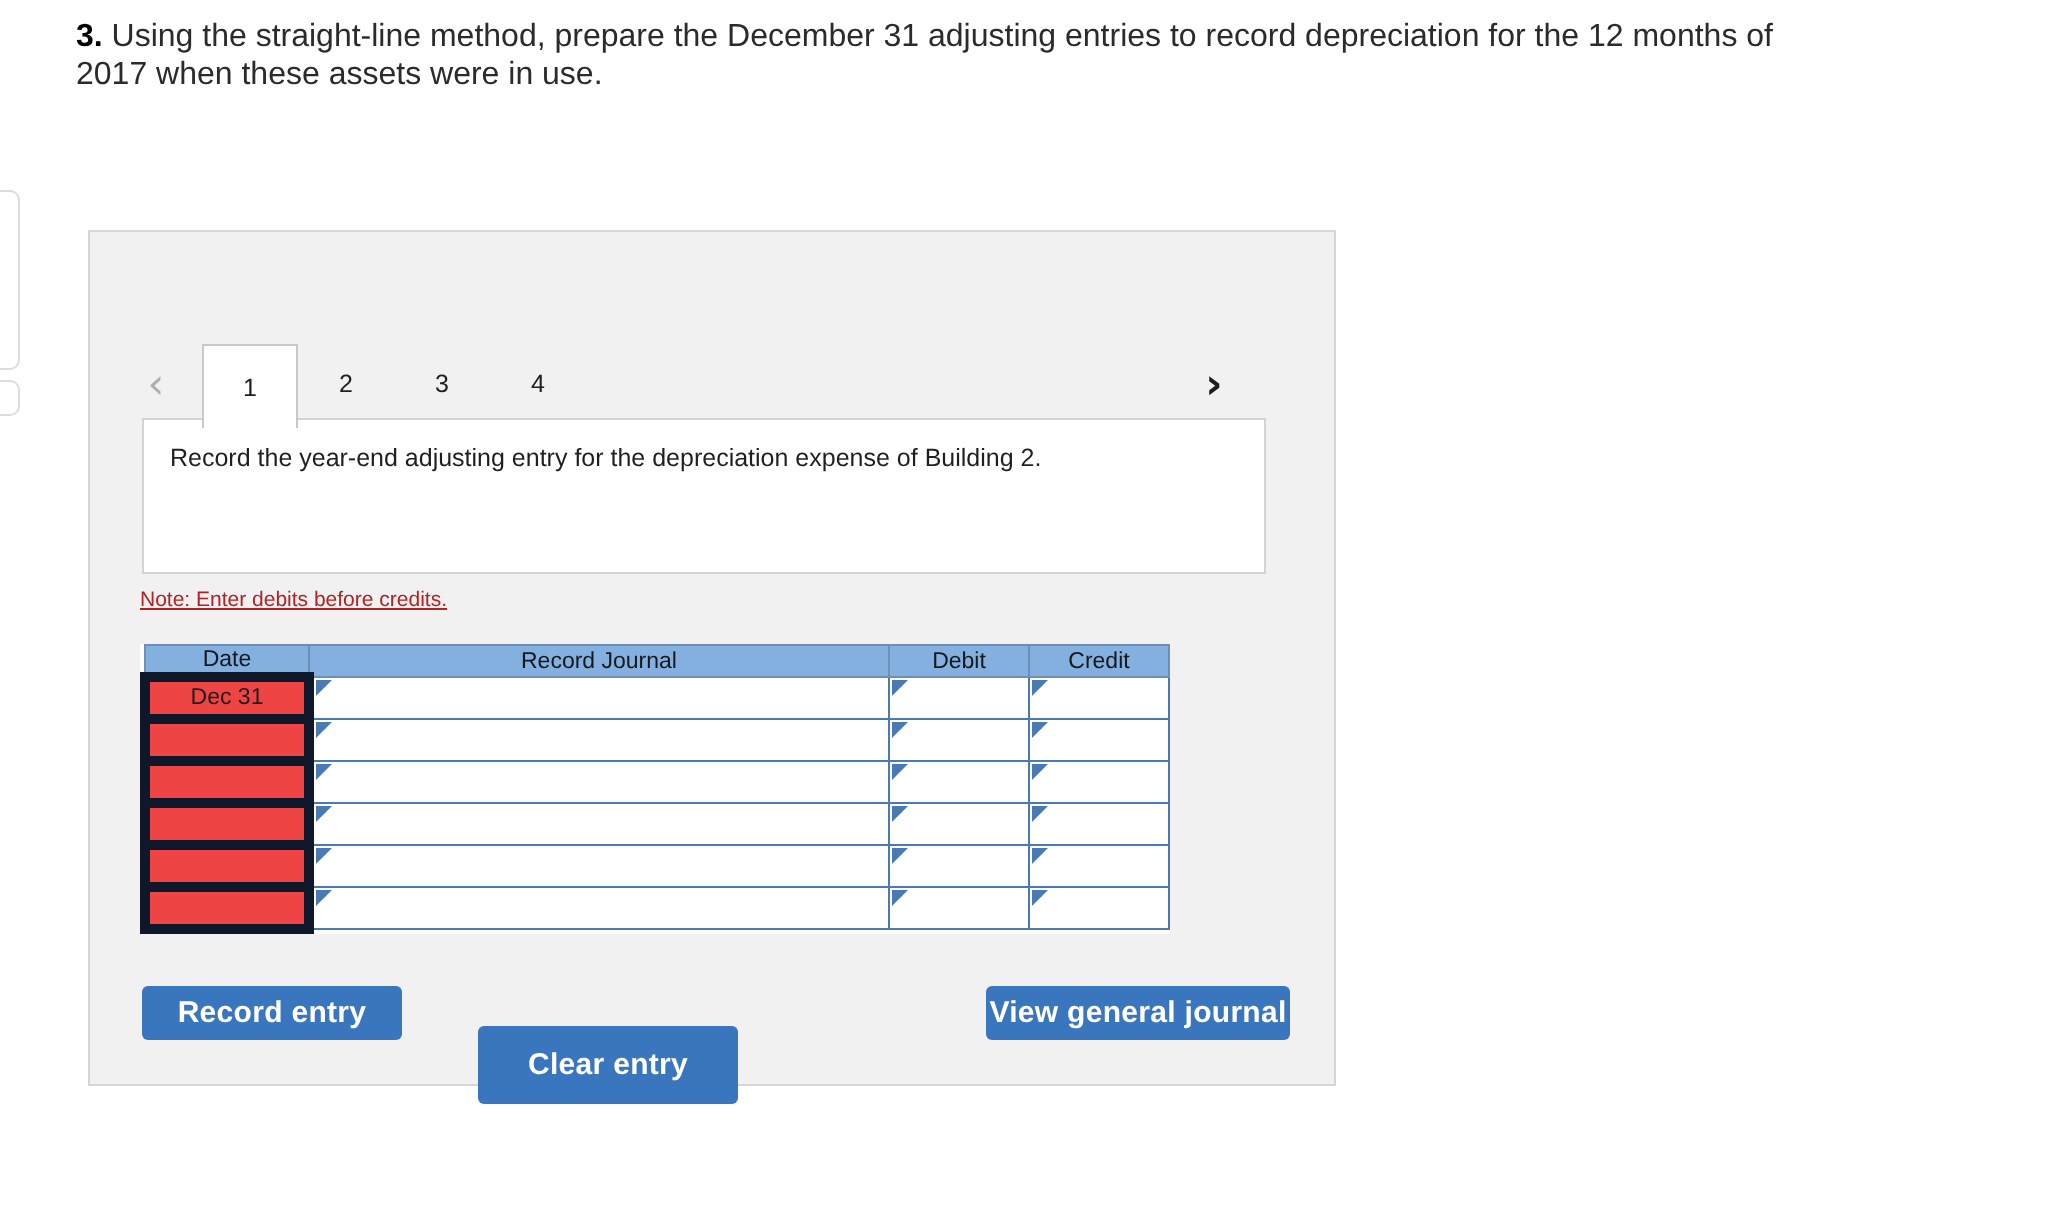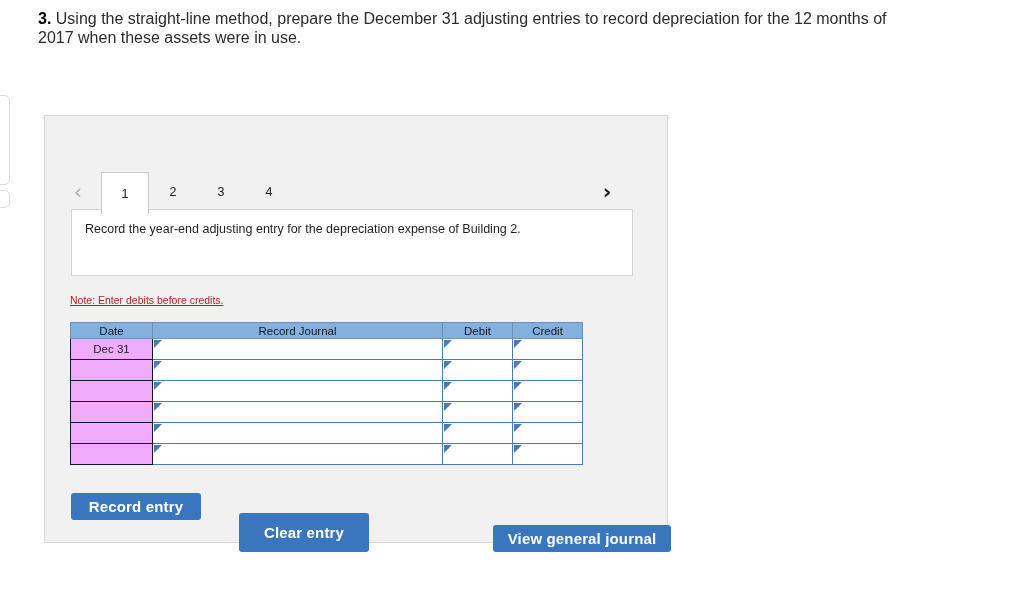--- a/index.html
+++ b/index.html
@@ -92,21 +92,21 @@
     border-left: 1px solid #c9c9c9;
     border-right: 1px solid #c9c9c9;
     border-top: 1px solid #c9c9c9;
     height: 42px;
     z-index: 3;
   }
 
   
   .instruction-box {
     position: absolute; left: 26px; top: 93px;
-    width: 562px; height: 67px;
+    width: 562px; height: 78px;
     background: #ffffff;
     border: 1px solid #d3d3d3;
     z-index: 2;
   }
   .instruction-text {
     position: absolute; left: 13px; top: 10px; right: 12px;
     font-size: 12.5px; line-height: 18px; color: #1f1f1f;
   }
 
   .note {
@@ -126,24 +126,24 @@
     background: #84b0e0;
     border: 1px solid #6d8fb5;
     color: #15181c;
     font-size: 11.5px;
     font-weight: normal;
     height: 16px;
     padding: 0;
     text-align: center;
   }
   .jtable td {
-    border: 1px solid #0f172a;
+    border: 5px solid #0f172a;
     height: 21px;
     padding: 0;
-    background: #f0abfc;
+    background: #ef4444;
   }
   .col-date { width: 82px; }
   .col-gj   { width: 290px; }
   .col-debit{ width: 70px; }
   .col-credit{width: 70px; }
 
   .date-cell {
     text-align: center;
     font-size: 11.5px;
     color: #1d1d1d;
@@ -168,21 +168,21 @@
     position: absolute; left: 1px; top: 1px;
     width: 0; height: 0;
     border-left: 5px solid #4a7ab3;
     border-top: 3px solid transparent;
     border-bottom: 3px solid transparent;
   }
 
   
   #record-entry-button   { position: absolute; left: 26px;  top: 377px; width: 130px; height: 27px; }
   #clear-entry-button    { position: absolute; left: 194px; top: 377px; width: 130px; height: 39px; margin-top: 20px; }
-  #view-general-journal-button { position: absolute; left: 448px; top: 377px; width: 178px; height: 27px; margin-top: 32px; }
+  #view-general-journal-button { position: absolute; left: 448px; top: 377px; width: 152px; height: 27px; }
 </style>
 </head>
 <body>
 
 <div class="page">
 
   <div class="edge-card" id="edge-card-top"></div>
   <div class="edge-card" id="edge-card-bottom"></div>
 
   <div class="question">

